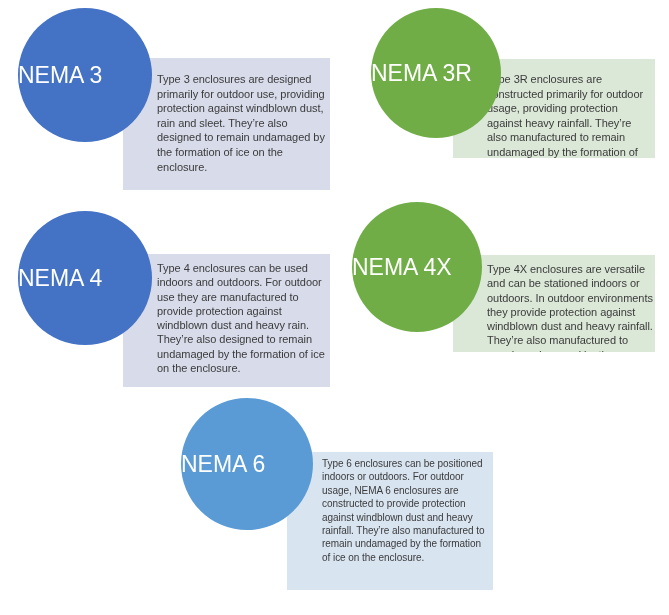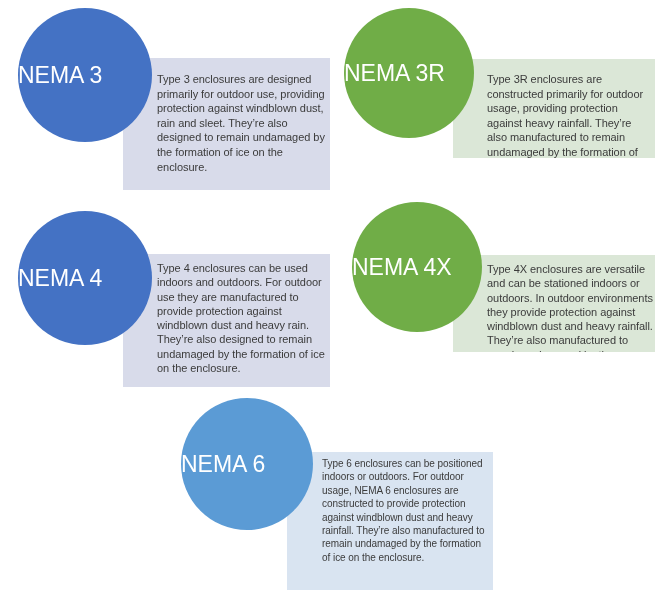--- a/index.html
+++ b/index.html
@@ -39,21 +39,21 @@
   .lblue-c { background: var(--light-blue-circle, #5B9BD5); }
   .blue-b  { background: var(--blue-box-fill, #D8DBEA); }
   .green-b { background: var(--green-box-fill, #DBE7D7); }
   .lblue-b { background: var(--light-blue-box-fill, #D9E4F1); }
 
   
   .g1 .box    { left:123px; top:58px;  width:207px; height:132px; padding:14px 4px 0 34px; }
   .g1 .circle { left:18px;  top:8px;   width:134px; height:134px; }
   
   .g2 .box    { left:453px; top:59px;  width:202px; height:99px; padding:13px 2px 0 34px; }
-  .g2 .circle { left:344px; top:8px;   width:130px; height:130px; }
+  .g2 .circle { left:371px; top:8px;   width:130px; height:130px; }
   
   .g3 .box    { left:123px; top:254px; width:207px; height:133px; padding:7px 0 0 34px; }
   .g3 .box .desc { line-height: 14.3px; }
   .g3 .circle { left:18px;  top:211px; width:134px; height:134px; }
   
   .g4 .box    { left:453px; top:255px; width:202px; height:97px; padding:7px 2px 0 34px; }
   .g4 .box .desc { line-height: 14.3px; }
   .g4 .circle { left:352px; top:202px; width:130px; height:130px; }
   
   .g5 .box    { left:287px; top:452px; width:206px; height:138px; padding:5px 4px 0 35px; }

